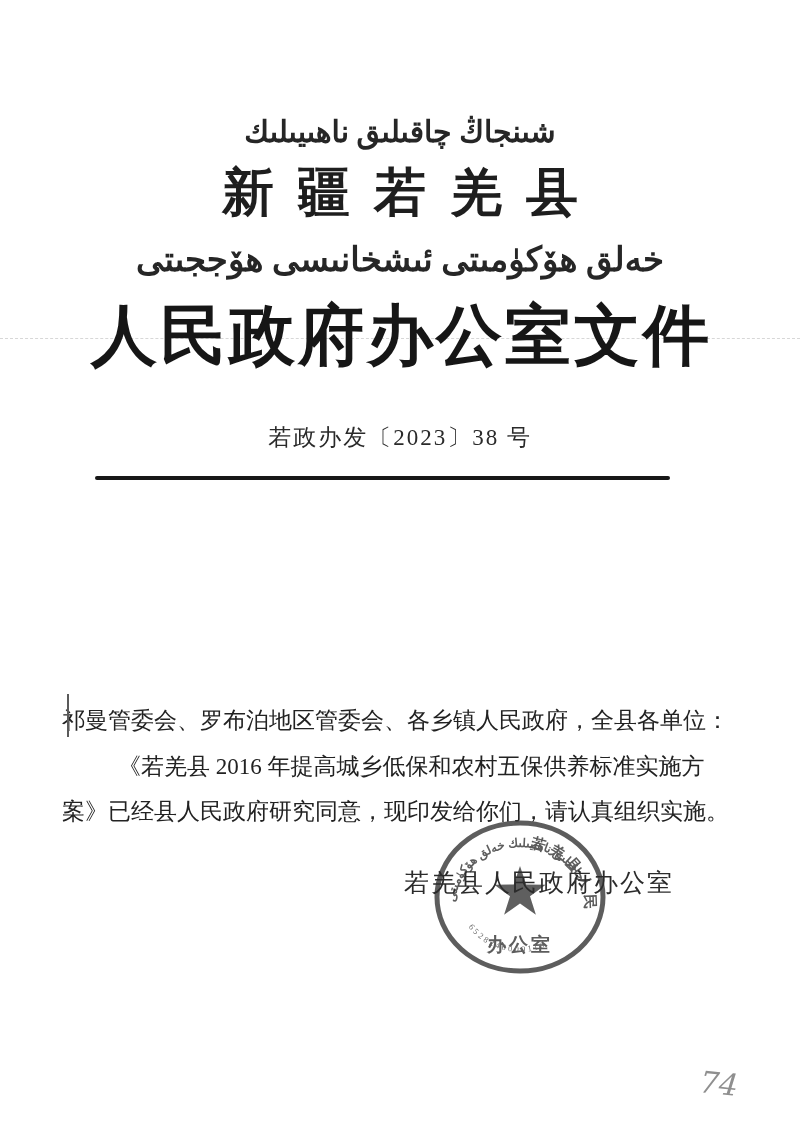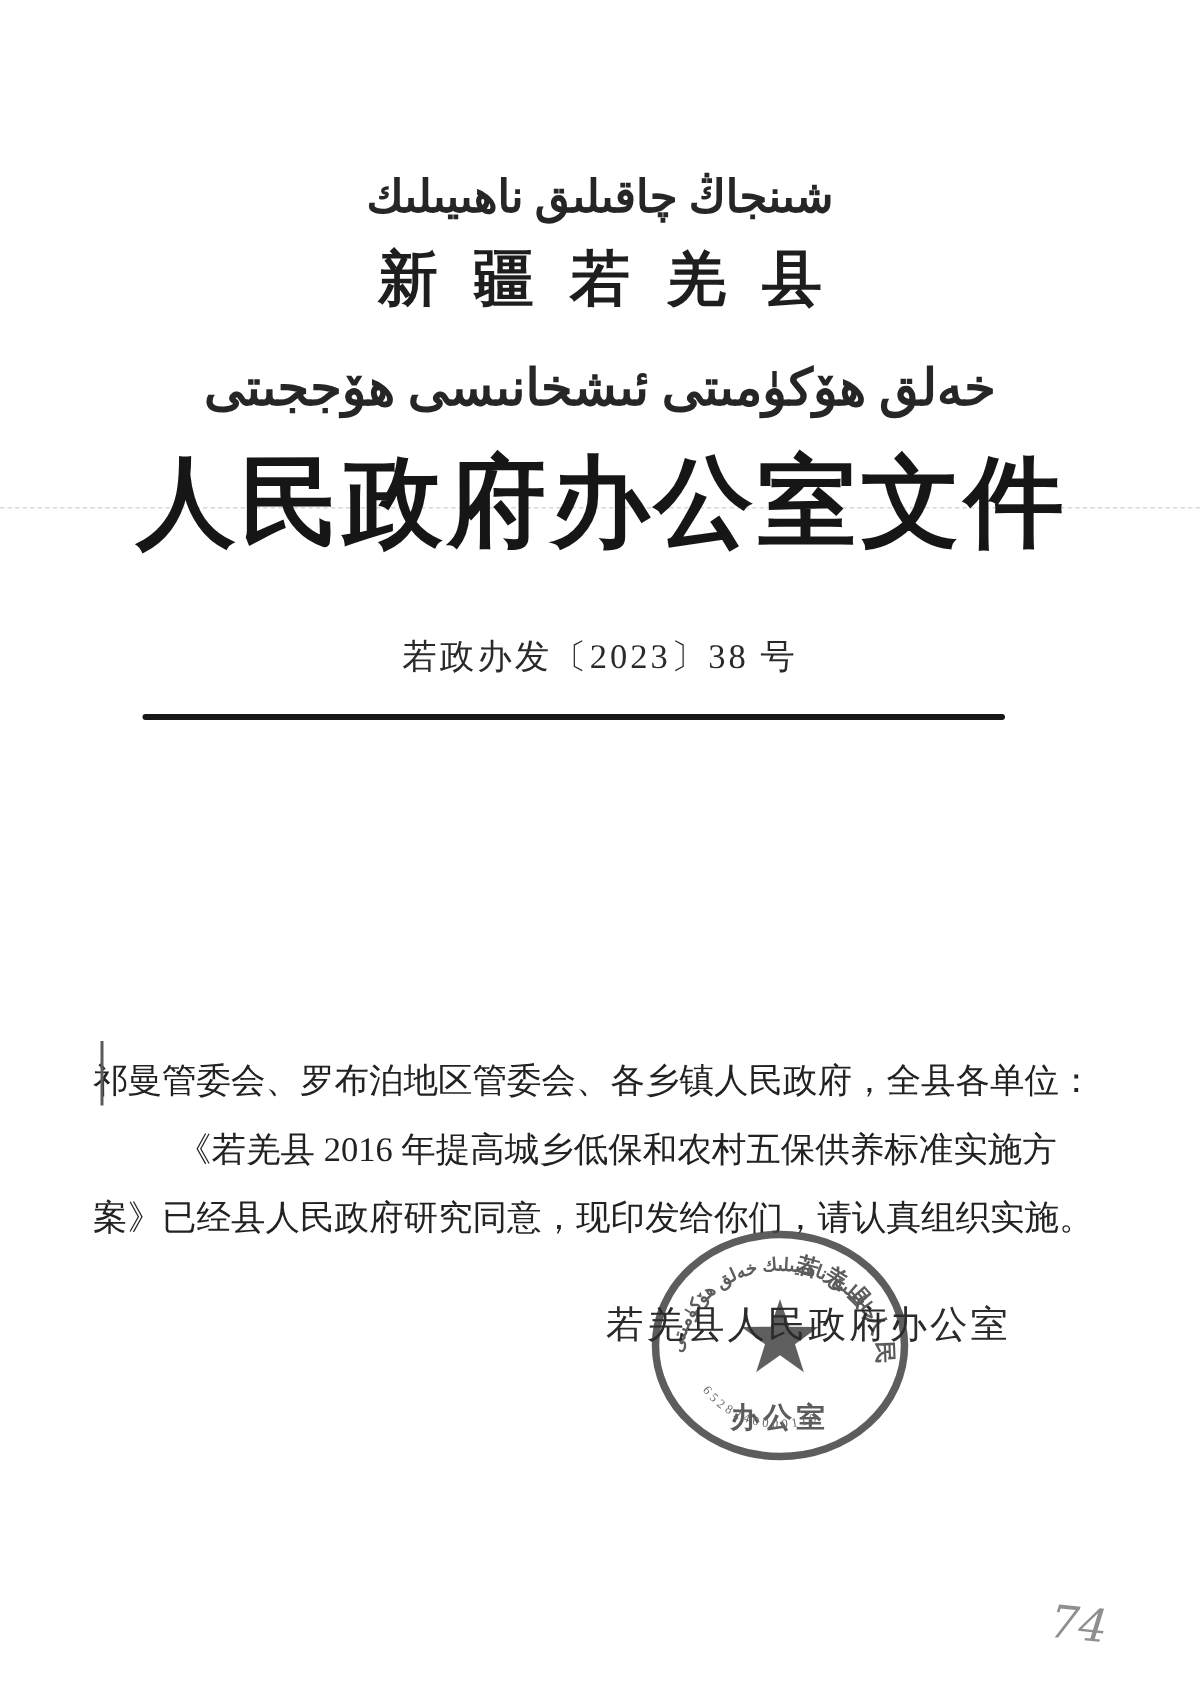--- a/index.html
+++ b/index.html
@@ -31,21 +31,21 @@
     direction: rtl;
     font-weight: 700;
     color: #262626;
     line-height: 1.3;
   }
   .uyghur-1 { top: 112px; font-size: 30px; }
   .uyghur-2 { top: 238px; font-size: 34px; }
 
   .county-name {
     top: 164px;
-    font-size: 40px;
+    font-size: 52px;
     font-weight: 900;
     line-height: 1.1;
     color: #1e1e1e;
   }
   .county-name .spread {
     display: inline-block;
     letter-spacing: 24px;
     padding-left: 24px;
   }
   .office-title {

